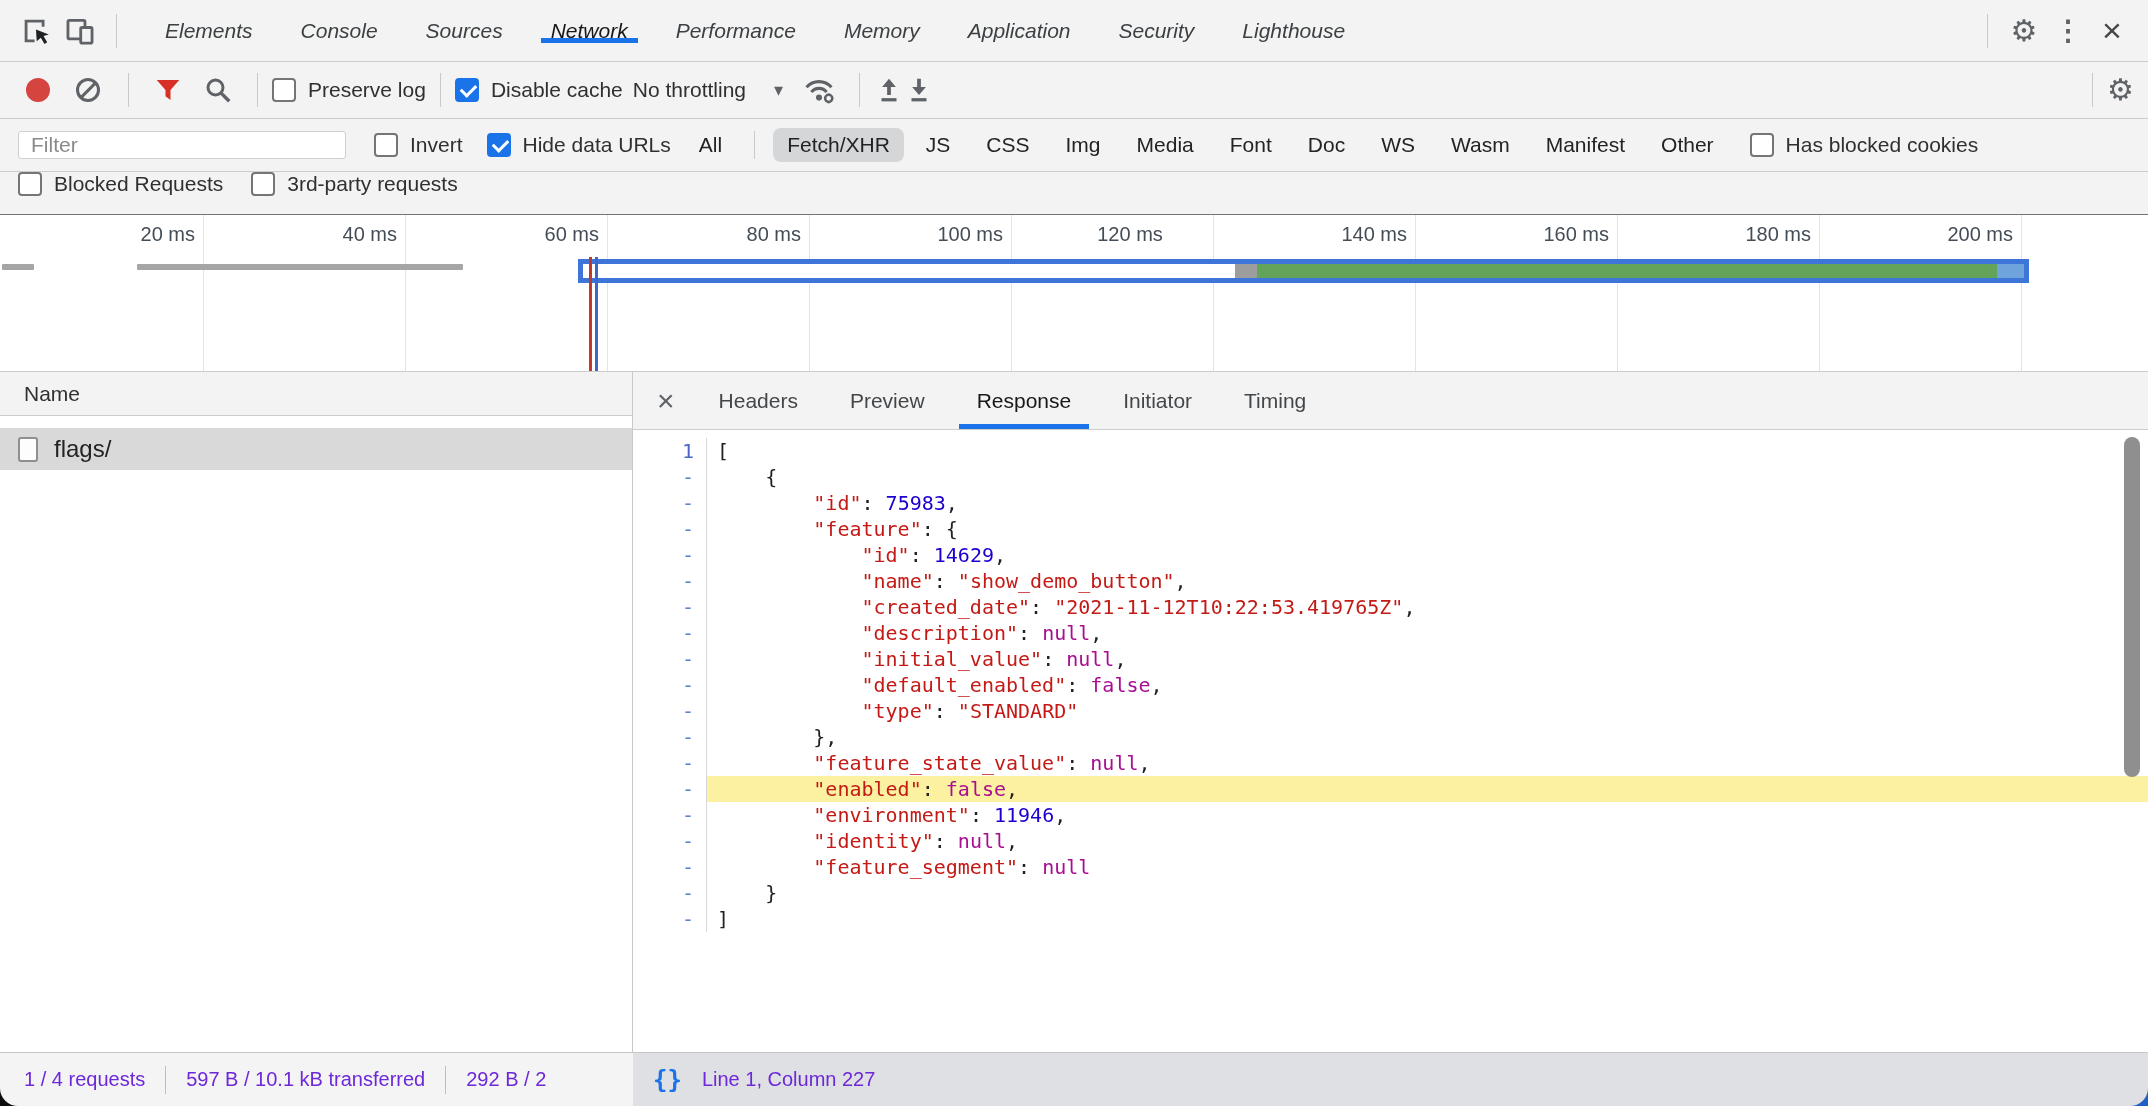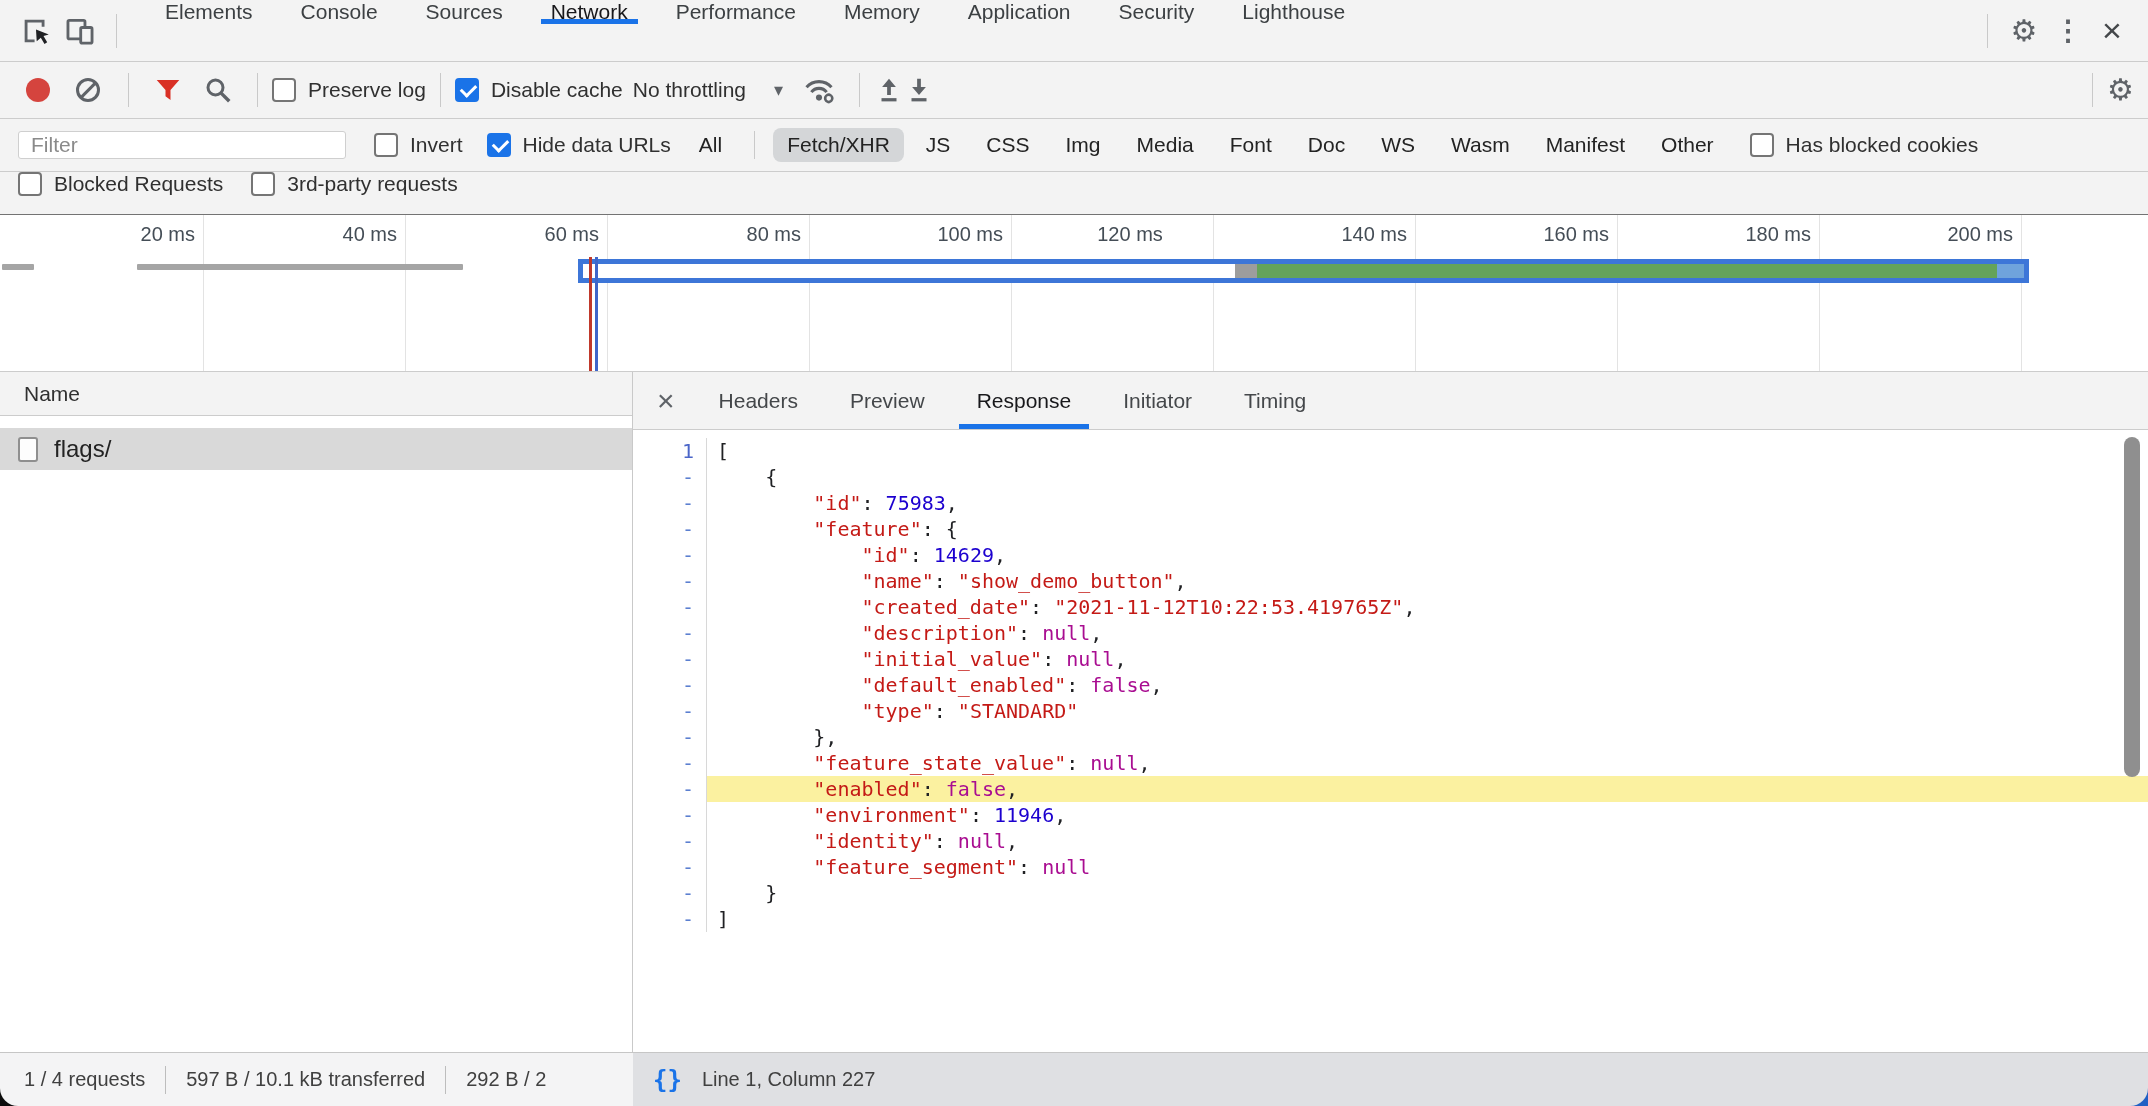--- a/index.html
+++ b/index.html
@@ -15,21 +15,21 @@
   .cb{width:24px;height:24px;border:2px solid #757575;border-radius:4px;background:#fff;
       flex:none;position:relative;margin-right:12px;}
   .cb.on{background:#1a73e8;border-color:#1a73e8;}
   .cb.on::after{content:'';position:absolute;left:4px;top:4px;width:12px;height:7px;
       border-left:3px solid #fff;border-bottom:3px solid #fff;transform:rotate(-45deg);}
 
   
   .row1{height:62px;background:#f3f3f3;border-bottom:1px solid #cccccc;
         display:flex;align-items:center;padding:0 14px;}
   .row1 .tool{width:44px;height:44px;display:flex;align-items:center;justify-content:center;flex:none;}
-  .tabs{display:flex;align-items:flex-start;height:100%;margin-left:10px;}
+  .tabs{display:flex;align-items:center;height:100%;margin-left:10px;font-style:italic;}
   .tab{display:flex;align-items:center;padding:0 24px;font-size:21px;color:#3c4043;
        position:relative;white-space:nowrap;}
   .tab.active{color:#18181b;}
   .tab.active::after{content:'';position:absolute;left:14px;right:14px;bottom:0;height:5px;
        background:#1a73e8;}
   .tico{font-size:30px;color:#5f6368;line-height:1;}
   .kebab{font-size:28px;font-weight:bold;color:#5f6368;}
   .xclose{font-size:34px;color:#44474a;}
 
   
@@ -99,21 +99,21 @@
   .tk-s{color:#c41a16;}
   .tk-n{color:#1c00cf;}
   .tk-x{color:#a90d91;}
   .tk-p{color:#202124;}
   .sbthumb{position:absolute;right:8px;top:7px;width:16px;height:340px;border-radius:8px;background:#8f8f8f;z-index:6;}
 
   
   .status{height:54px;display:flex;border-top:1px solid #c6c6c6;}
   .sleft{width:633px;flex:none;background:#f4f4f5;display:flex;align-items:center;
          padding-left:24px;overflow:hidden;white-space:nowrap;}
-  .sseg{font-size:20px;color:#404040;white-space:nowrap;}
+  .sseg{font-size:20px;color:#6d28d9;white-space:nowrap;}
   .sdiv{width:1px;height:28px;background:#bdbdbd;margin:0 20px;flex:none;}
   .sright{flex:1;background:#dfe0e3;display:flex;align-items:center;padding-left:20px;}
   .braces{font-size:24px;font-weight:bold;color:#1a73e8;margin-right:20px;
           font-family:"DejaVu Sans Mono","Liberation Mono",monospace;}
 
   
   .corner{position:absolute;bottom:0;width:22px;height:22px;z-index:20;}
   .corner.l{left:0;background:#0c0c0c;}
   .corner.l::after{content:'';position:absolute;inset:0;background:#f4f4f5;border-bottom-left-radius:18px;}
   .corner.r{right:0;background:#2160c4;}

